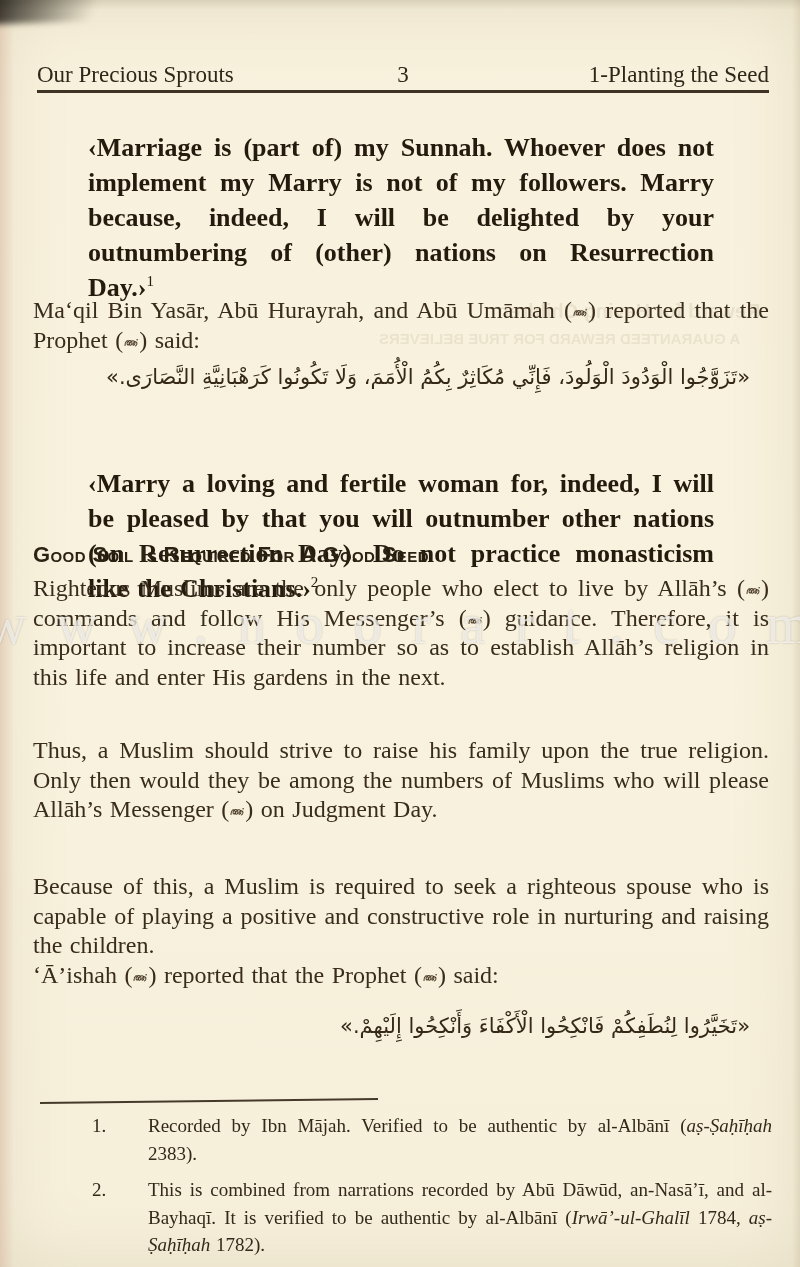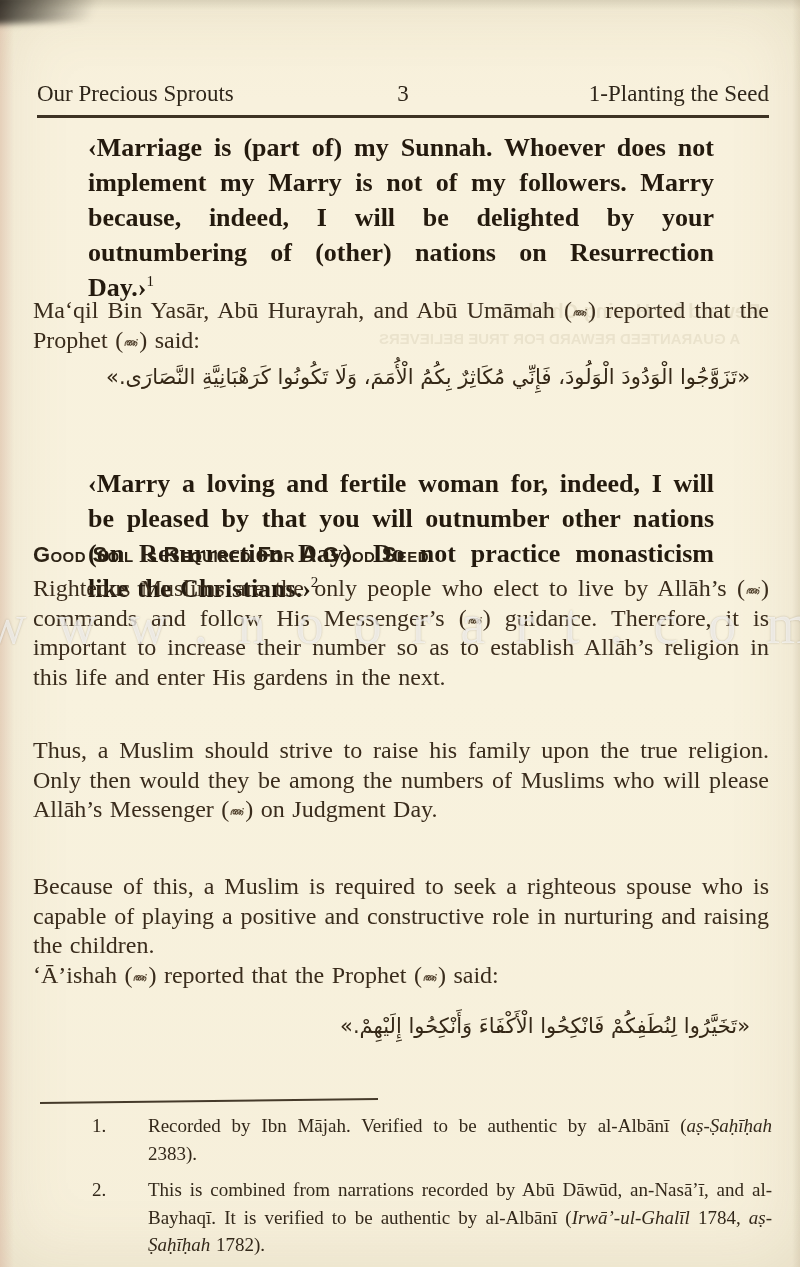--- a/index.html
+++ b/index.html
@@ -31,25 +31,25 @@
   .edge-top{
     position:absolute;top:0;left:0;width:100%;height:10px;
     background:linear-gradient(180deg, rgba(90,80,60,0.14), rgba(90,80,60,0));
   }
   .edge-right{
     position:absolute;top:0;right:0;width:8px;height:100%;
     background:linear-gradient(270deg, rgba(140,120,85,0.14), rgba(140,120,85,0));
   }
   
   .header{
-    position:absolute;top:81px;left:37px;right:31px;
+    position:absolute;top:62px;left:37px;right:31px;
     display:flex;justify-content:space-between;align-items:flex-start;
     font-size:23px;color:#2f261a;
     border-bottom:3px solid #3e3324;
-    padding-bottom:8px;
+    padding-bottom:2px;
   }
   .header .center{position:absolute;left:0;right:0;text-align:center;}
   
   .quote{
     position:absolute;left:88px;right:86px;
     font-weight:bold;font-size:26px;line-height:35px;
     text-align:justify;color:#241a0e;
     word-spacing:2px;margin:0;
   }
   .q1{top:130px;}

